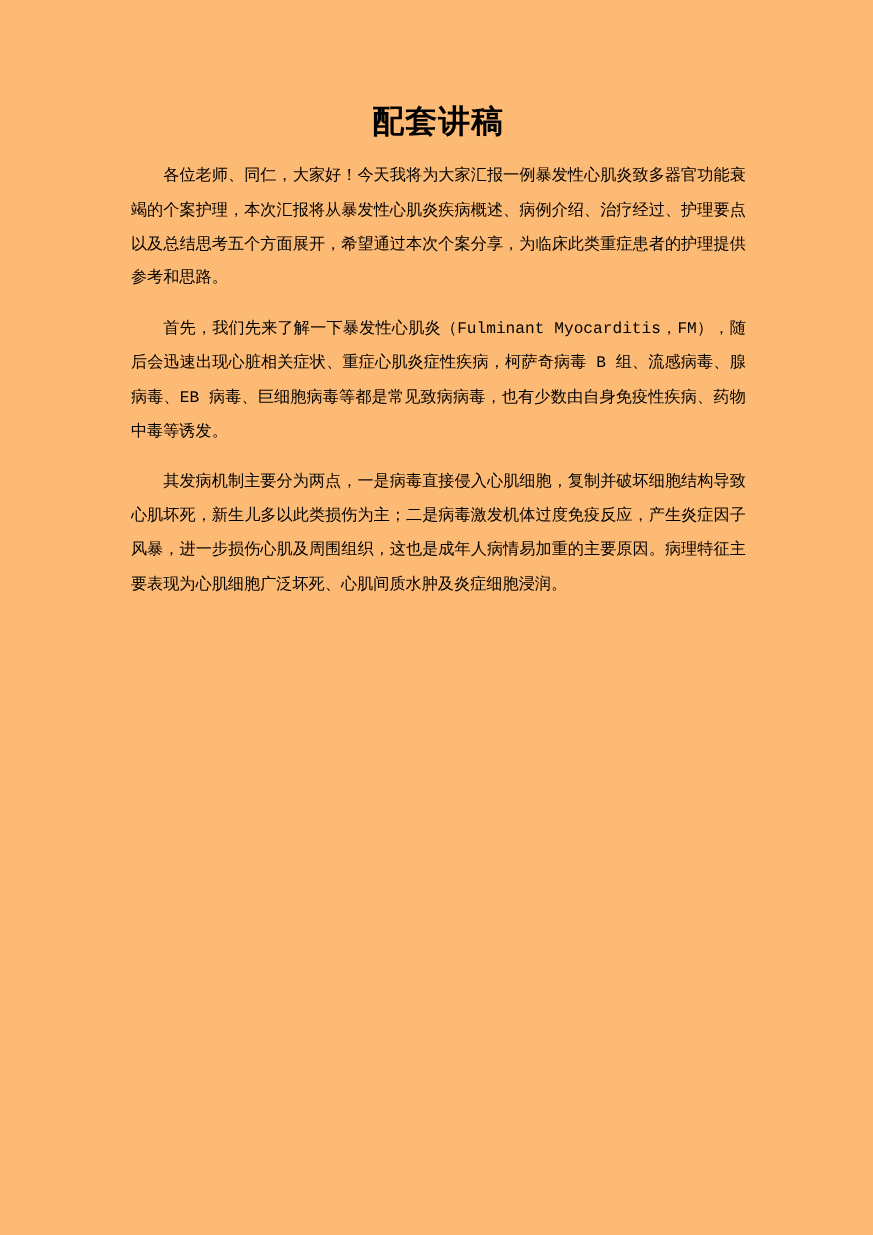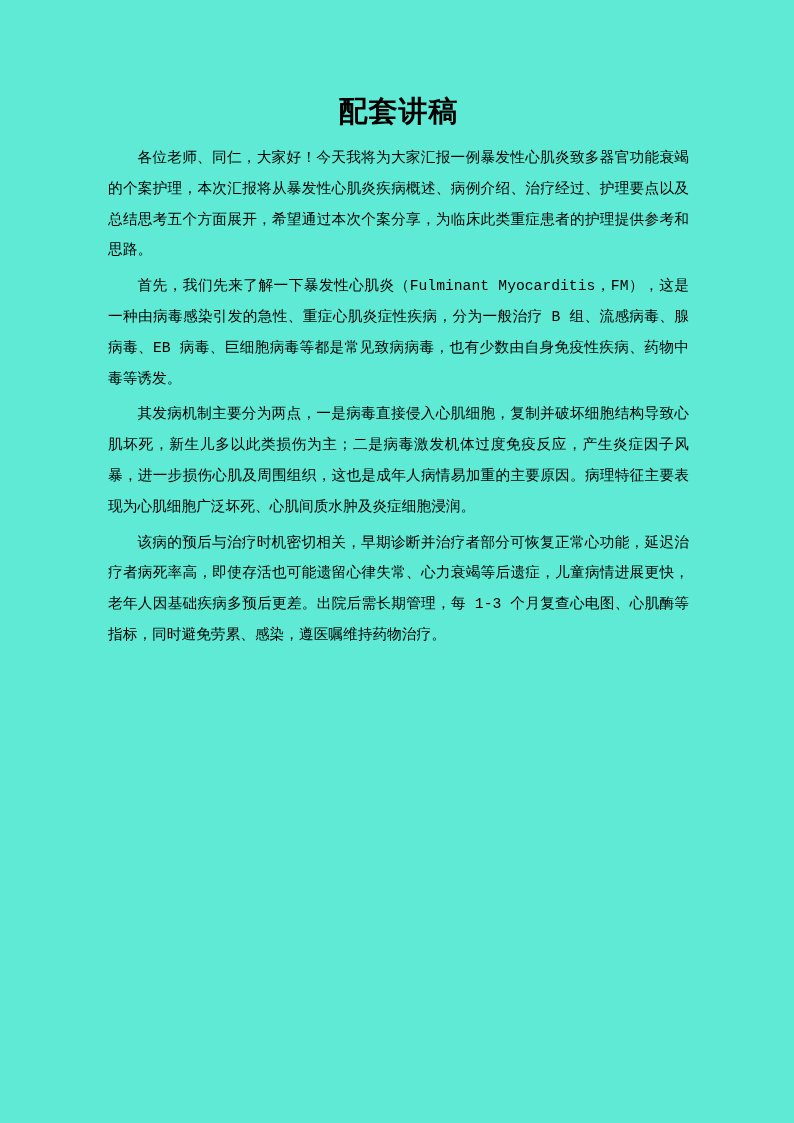--- a/index.html
+++ b/index.html
@@ -5,54 +5,53 @@
   html, body {
     margin: 0;
     padding: 0;
     background: #ffffff;
   }
   .page {
     position: relative;
     width: 794px;
     height: 1123px;
     margin: 0 auto;
-    background: #5eead4;
+    background: #fdba74;
     box-sizing: border-box;
     padding: 92px 100px 0 103px;
     color: #000000;
     overflow: hidden;
   }
   .doc-title {
     margin: 0 0 13px 0;
     font-family: "Liberation Serif", "DejaVu Serif", serif;
     font-size: 29px;
     font-weight: bold;
     line-height: 38px;
     text-align: center;
     letter-spacing: 1px;
   }
   .body-para {
-    margin: 5px;
+    margin: 16px;
     font-family: "Liberation Mono", "DejaVu Sans Mono", monospace;
     font-size: 14.7px;
     line-height: 30.8px;
     text-indent: 2em;
     text-align: justify;
     word-break: break-all;
   }
 </style>
 </head>
 <body>
 
 <div class="page">
   <h1 class="doc-title">配套讲稿</h1>
 
   <p class="body-para">各位老师、同仁，大家好！今天我将为大家汇报一例暴发性心肌炎致多器官功能衰竭的个案护理，本次汇报将从暴发性心肌炎疾病概述、病例介绍、治疗经过、护理要点以及总结思考五个方面展开，希望通过本次个案分享，为临床此类重症患者的护理提供参考和思路。</p>
 
 
-  <p class="body-para">首先，我们先来了解一下暴发性心肌炎（Fulminant Myocarditis，FM），这是一种由病毒感染引发的急性、重症心肌炎症性疾病，分为一般治疗 B 组、流感病毒、腺病毒、EB 病毒、巨细胞病毒等都是常见致病病毒，也有少数由自身免疫性疾病、药物中毒等诱发。</p>
+  <p class="body-para">首先，我们先来了解一下暴发性心肌炎（Fulminant Myocarditis，FM），随后会迅速出现心脏相关症状、重症心肌炎症性疾病，柯萨奇病毒 B 组、流感病毒、腺病毒、EB 病毒、巨细胞病毒等都是常见致病病毒，也有少数由自身免疫性疾病、药物中毒等诱发。</p>
 
   <p class="body-para">其发病机制主要分为两点，一是病毒直接侵入心肌细胞，复制并破坏细胞结构导致心肌坏死，新生儿多以此类损伤为主；二是病毒激发机体过度免疫反应，产生炎症因子风暴，进一步损伤心肌及周围组织，这也是成年人病情易加重的主要原因。病理特征主要表现为心肌细胞广泛坏死、心肌间质水肿及炎症细胞浸润。</p>
 
 
 
-  <p class="body-para">该病的预后与治疗时机密切相关，早期诊断并治疗者部分可恢复正常心功能，延迟治疗者病死率高，即使存活也可能遗留心律失常、心力衰竭等后遗症，儿童病情进展更快，老年人因基础疾病多预后更差。出院后需长期管理，每 1-3 个月复查心电图、心肌酶等指标，同时避免劳累、感染，遵医嘱维持药物治疗。</p>
 </div>
 
 </body></html>

